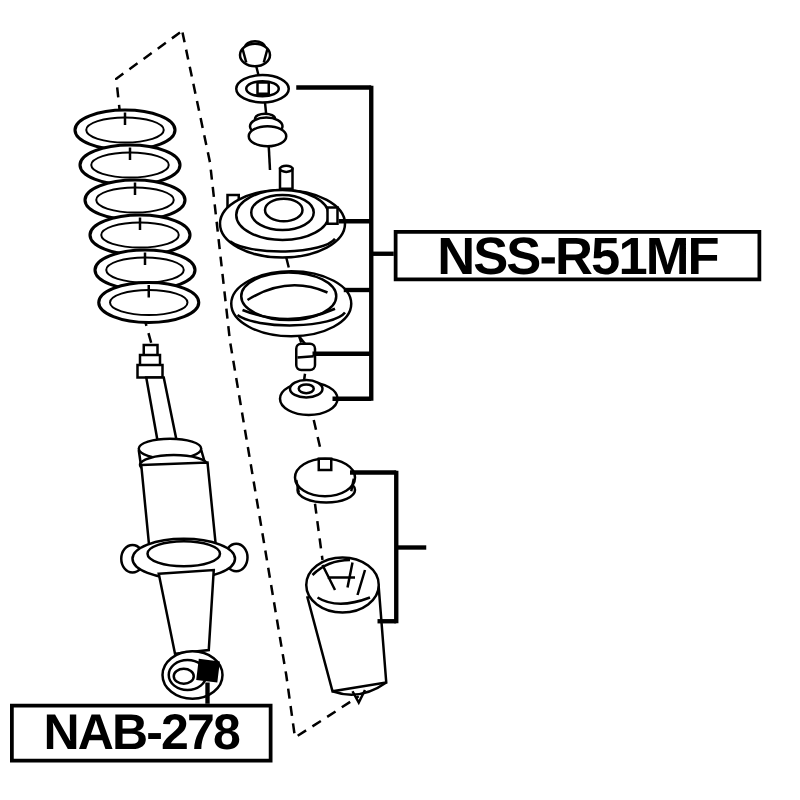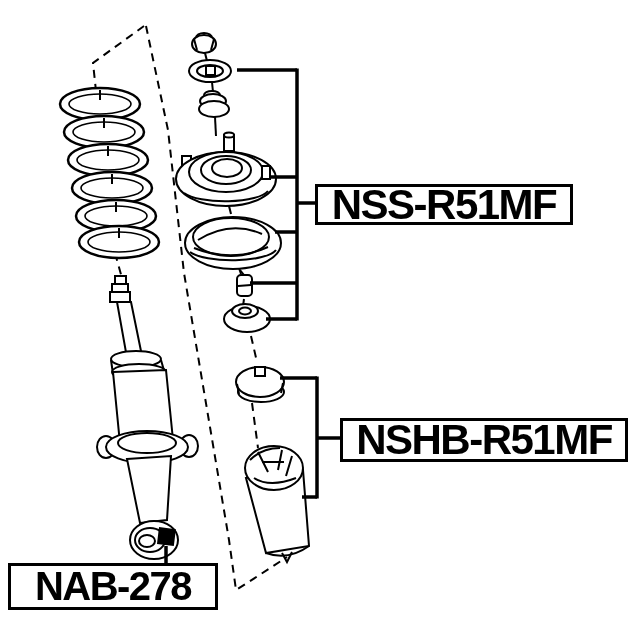--- a/index.html
+++ b/index.html
@@ -3,21 +3,21 @@
 <meta charset="utf-8">
 <style>
   html,body{margin:0;padding:0;background:#fff;}
   #stage{position:relative;width:640px;height:640px;background:#fff;overflow:hidden;
          font-family:"Liberation Sans",sans-serif;}
   #art{position:absolute;left:0;top:0;}
   .callout-box{position:absolute;box-sizing:border-box;border:3px solid #000;background:#fff;
                display:flex;align-items:center;justify-content:center;
                font-weight:bold;font-size:42px;letter-spacing:-1.5px;color:#000;
                font-family:"Liberation Sans",sans-serif;white-space:nowrap;}
-  #box-nss {left:315px;top:184px;width:258px;height:41px;}
+  #box-nss {left:315px;top:184px;width:294px;height:41px;}
   #box-nshb{left:340px;top:418px;width:288px;height:44px;}
   #box-nab {left:8px; top:563px;width:210px;height:47px;font-size:40px;}
 </style>
 </head>
 <body>
 
 <div id="stage">
 
 <svg id="art" width="640" height="640" viewBox="0 0 640 640">
 
@@ -182,20 +182,17 @@
   </g>
 
   <g stroke="#000" stroke-width="3.5" fill="none">
     <line x1="166" y1="546" x2="166" y2="564"></line>
   </g>
 </svg>
 
   <div id="box-nss" class="callout-box">
     <span>NSS-R51MF</span>
   </div>
-  <div id="box-nshb" class="callout-box">
-    <span>NSHB-R51MF</span>
-  </div>
   <div id="box-nab" class="callout-box">
     <span>NAB-278</span>
   </div>
 
 </div>
 
 </body></html>

